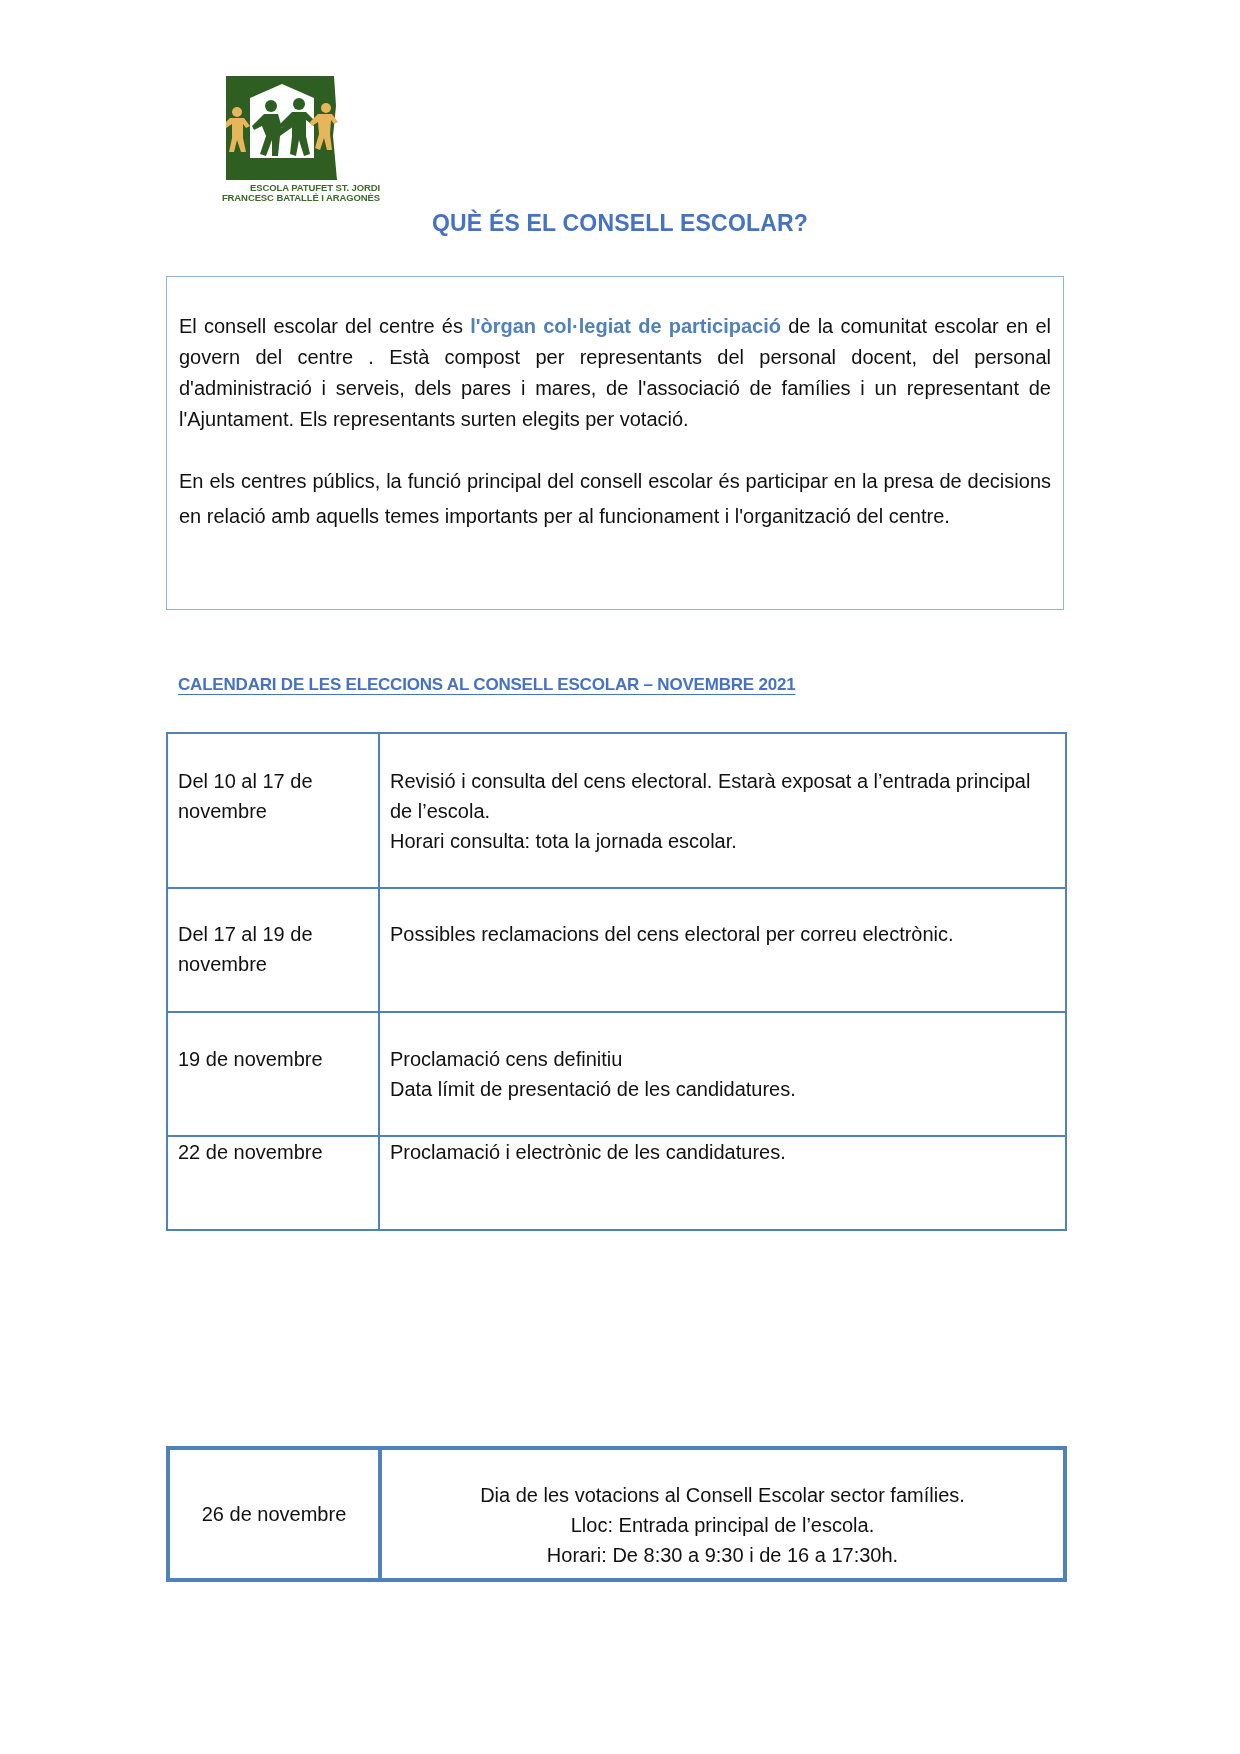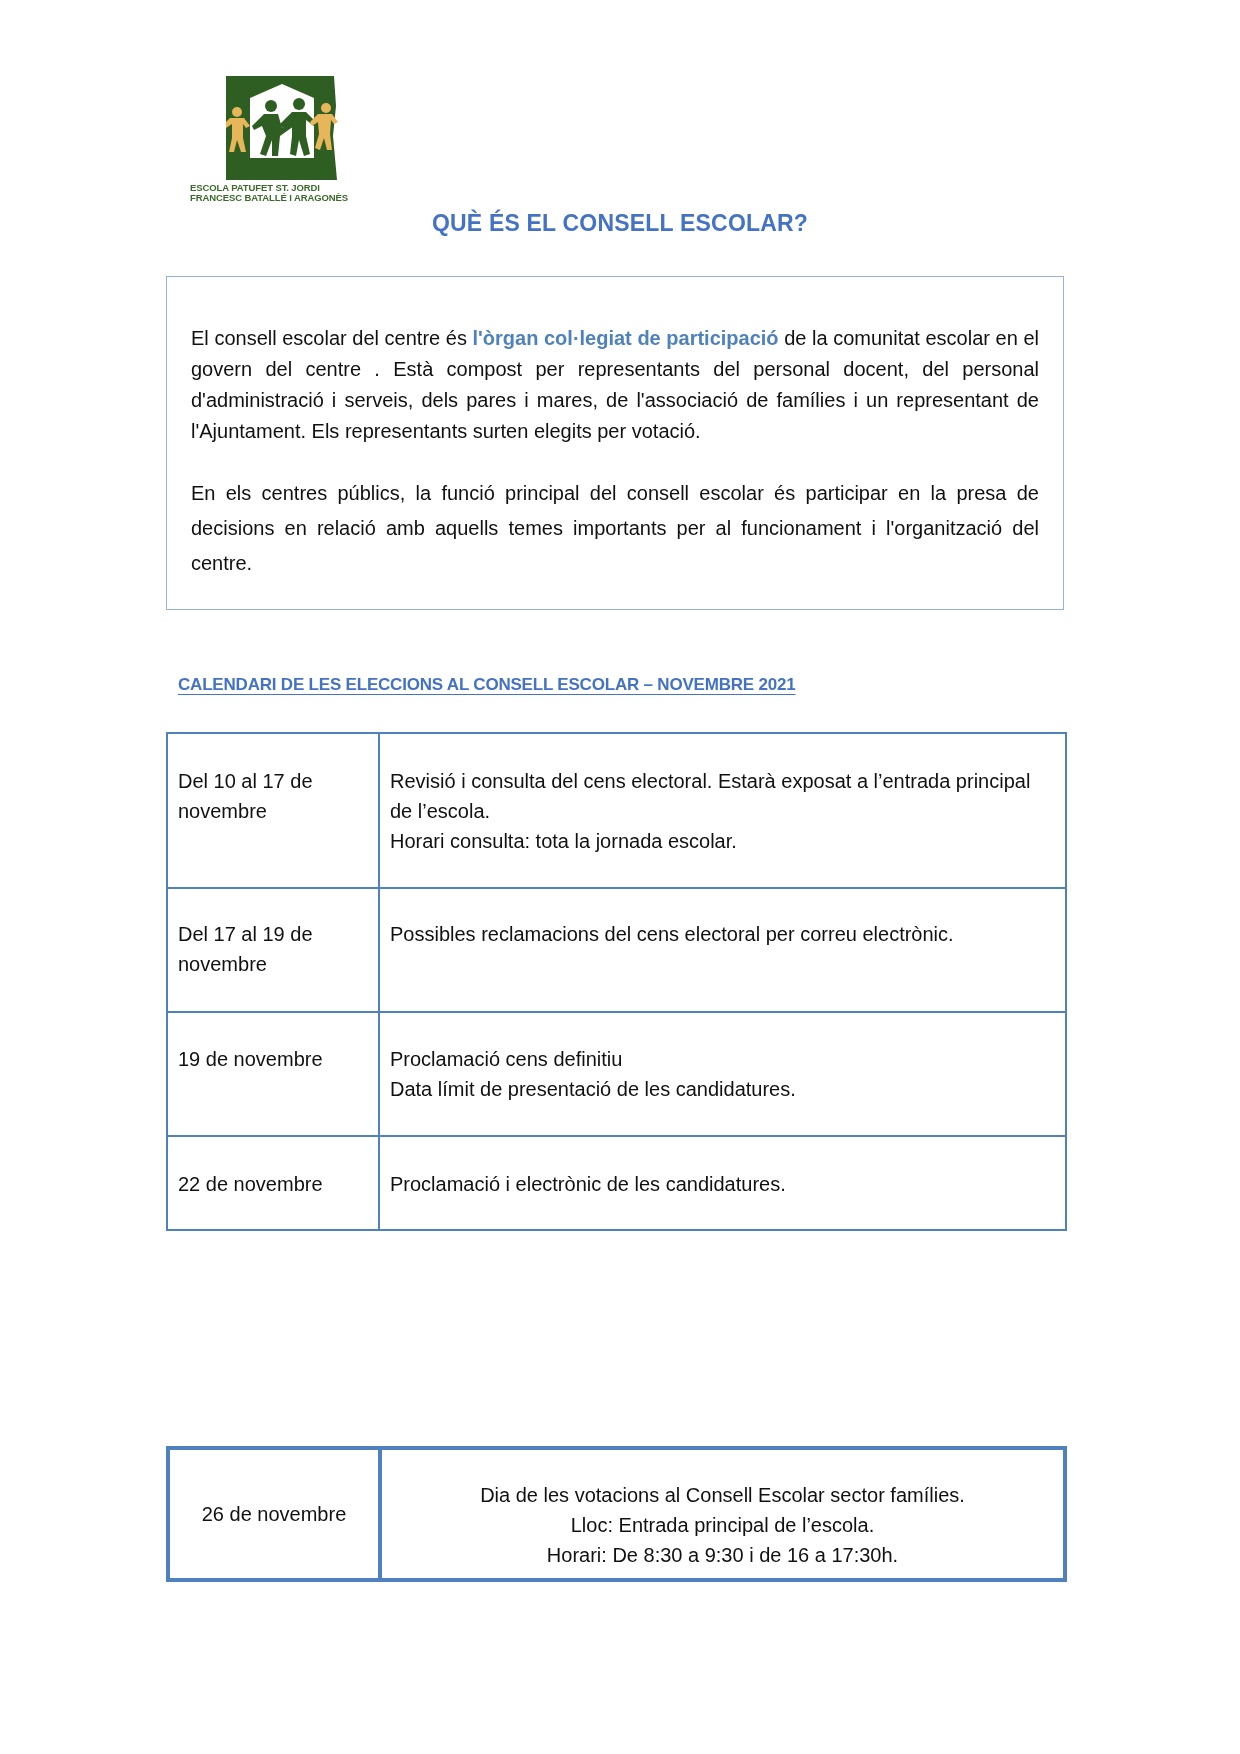--- a/index.html
+++ b/index.html
@@ -1,44 +1,44 @@
 <!DOCTYPE html>
 <html><head>
   <meta charset="utf-8">
   <style>
     html, body { margin: 0; padding: 0; background: #ffffff; }
     body { width: 1240px; height: 1754px; position: relative; overflow: hidden;
            font-family: "Liberation Sans", sans-serif; color: #111; }
     .logo { position: absolute; left: 190px; top: 74px; width: 190px; height: 132px; }
     .logo-mark { position: absolute; left: 36px; top: 2px; width: 112px; height: 104px; }
-    .logo-text { position: absolute; left: 0; top: 109px; width: 190px; text-align: left;
+    .logo-text { position: absolute; left: 0; top: 109px; width: 190px; text-align: right;
                  color: #3a6b2a; font-weight: bold; font-size: 9.5px; line-height: 10px;
                  font-family: "Liberation Sans", sans-serif; letter-spacing: -0.1px; }
     .title { position: absolute; left: 0; width: 1240px; top: 210px; text-align: center;
              color: #4472c4; font-weight: bold; font-size: 23px; letter-spacing: 0.2px; }
     .intro-box { position: absolute; left: 166px; top: 276px; width: 898px; height: 334px;
                  border: 1.5px solid #95b3d7; box-sizing: border-box; }
-    .intro-box p { margin: 12px; position: absolute; left: 12px; right: 12px;
+    .intro-box p { margin: 0; position: absolute; left: 12px; right: 12px;
                    font-size: 20px; line-height: 31px; text-align: justify; color: #111; }
     .intro-box p.p1 { top: 34px; }
     .intro-box p.p2 { top: 187px; line-height: 35px; }
     .hl { color: #4f81bd; font-weight: bold; }
     .cal-title { position: absolute; left: 178px; top: 675px; color: #4472c4; font-weight: bold;
                  font-size: 17px; text-decoration: underline; text-underline-offset: 4px;
                  letter-spacing: -0.2px; }
     table.cal { position: absolute; left: 166px; width: 901px; border-collapse: collapse;
                 font-size: 20px; color: #111; }
     table.cal td { border: 2px solid #4f81bd; vertical-align: top; padding: 0 10px; line-height: 30px; }
     table.cal td.date { width: 212px; }
     table.main { top: 732px; border-radius: 22px; }
     table.main tr.r1 td { height: 155px; padding-top: 32px; box-sizing: border-box; }
     table.main tr.r2 td { height: 184px; padding-top: 32px; box-sizing: border-box; }
     table.main tr.r3 td { height: 124px; padding-top: 30px; box-sizing: border-box; }
     table.main tr.r4 td { height: 124px; padding-top: 31px; box-sizing: border-box; }
-    table.main tr.r5 td { height: 94px; padding-top: 32px; box-sizing: border-box; }
+    table.main tr.r5 td { height: 94px; box-sizing: border-box; }
     table.vote { top: 1446px; text-align: center; }
     table.vote td { border-width: 4px; height: 132px; box-sizing: border-box; vertical-align: middle; }
     table.vote td.desc { padding-top: 22px; }
     .line { display: block; }
   </style>
 </head>
 <body>
 
 <div class="logo">
   <svg class="logo-mark" viewBox="0 0 112 104">

